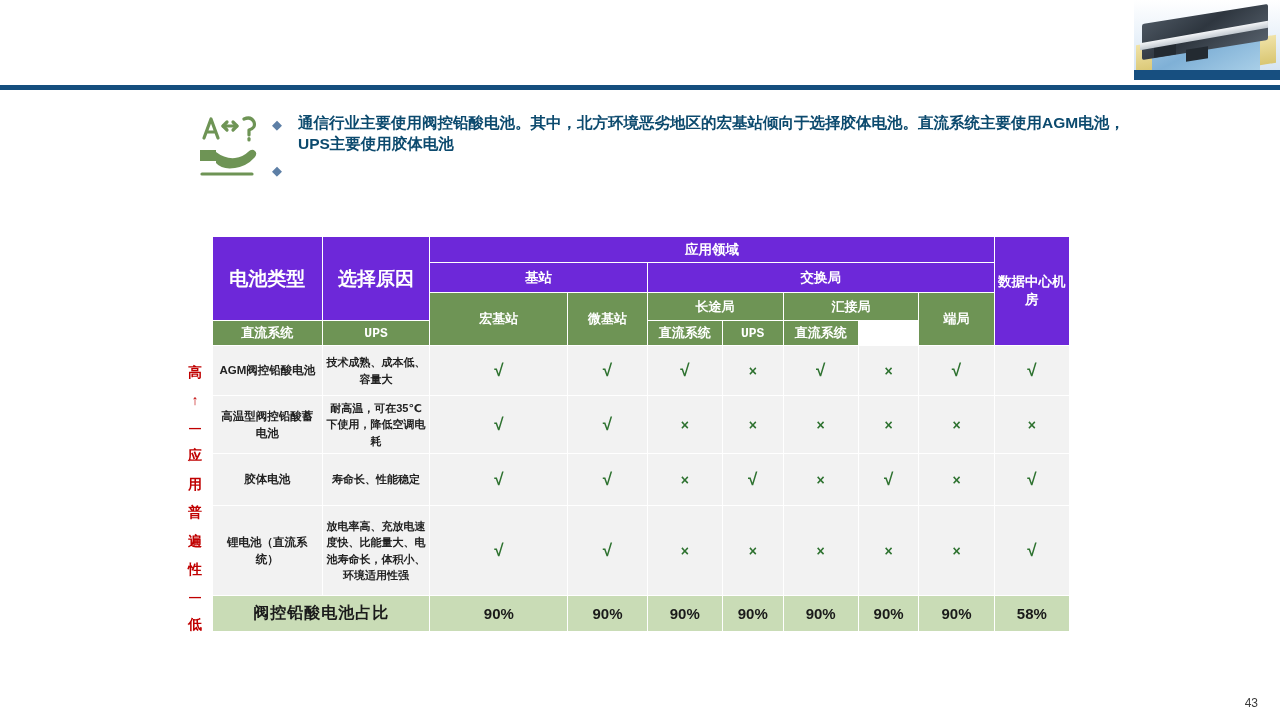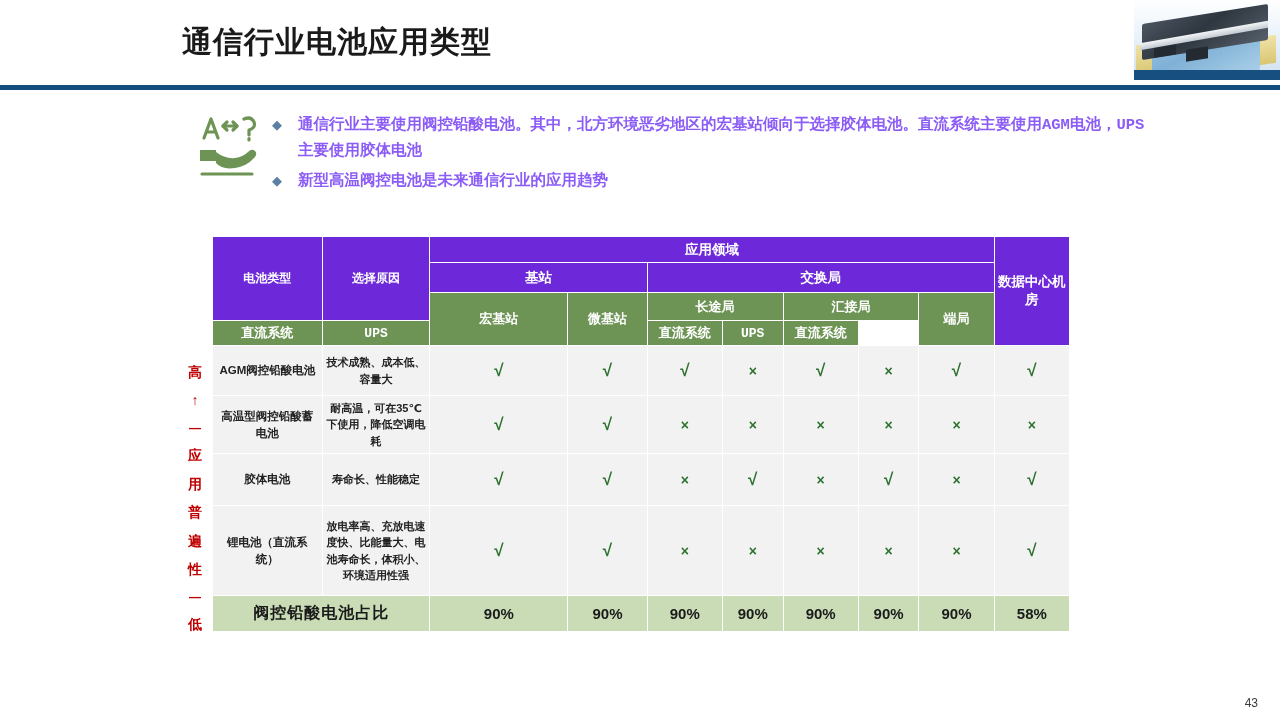--- a/index.html
+++ b/index.html
@@ -46,21 +46,21 @@
   .cp-yl { position:absolute; background: linear-gradient(180deg,#f0e3a8,#d9c672); transform: skewY(-9deg); }
   .cp-base { position:absolute; left:0; bottom:0; width:146px; height:10px; background:#174F80; }
 
   
   .hand-icon { position: absolute; left: 196px; top: 112px; width: 72px; height: 68px; }
   .bullets { position: absolute; left: 272px; top: 112px; width: 880px; }
   .brow { display: flex; align-items: flex-start; }
   .brow + .brow { margin-top: 4px; }
   .bmark { color: #5d7fa6; font-size: 13px; line-height: 26px; width: 26px; flex: 0 0 26px; }
   .btext {
-    font-size: 15.5px; font-weight: bold; color: #8b5cf6; line-height: 26px; font-family: Liberation Mono, monospace;
+    font-size: 15.5px; font-weight: bold; color: #0c4a6e; line-height: 21px;
   }
 
   
   .vlabel {
     position: absolute; left: 182px; top: 365px; width: 26px; height: 266px;
     color: #C00000; font-weight: bold; font-size: 14px;
     display: flex; flex-direction: column; align-items: center; justify-content: space-between;
     line-height: 1.0; text-align: center;
   }
   .vlabel span { display: block; }
@@ -72,21 +72,21 @@
     width: 858px;
   }
   table.grid td, table.grid th {
     border: 1px solid #ffffff;
     text-align: center; vertical-align: middle;
     padding: 2px 3px;
   }
   .hblue { background: #6d28d9; color: #ffffff; font-weight: bold; font-size: 13.5px; }
   .hgreen { background: #6E9455; color: #ffffff; font-weight: bold; font-size: 13px; }
   .hgreen.sm { font-size: 13px; font-family: Liberation Mono, monospace; }
-  .hblue.side { font-size: 12px; line-height: 1.25; }
+  .hblue.side { font-size: 19px; line-height: 1.25; }
   .hblue.tall { font-size: 13.5px; }
 
   td.bodycell { background: #F2F2F2; border: 1px solid #ffffff; }
   td.name {
     background: #F2F2F2; color: #222; font-size: 11.5px; font-weight: bold;
     line-height: 1.45; text-align: center; padding: 4px 6px;
   }
   td.reason {
     background: #F2F2F2; color: #222; font-size: 11px; font-weight: bold;
     line-height: 1.5; text-align: left; padding: 4px 7px;
@@ -107,21 +107,20 @@
   .pagenum {
     position: absolute; right: 22px; bottom: 10px;
     font-size: 12px; color: #3b3b3b;
   }
 </style>
 </head>
 <body>
 
 <div id="slide">
 
-  <div class="title">通信行业电池应用类型</div>
   <div class="header-rule"></div>
 
   <div class="corner-photo">
     <div class="cp-sky"></div>
     <div class="cp-cab"></div>
     <div class="cp-yl" style="left:2px;top:44px;width:16px;height:30px;"></div>
     <div class="cp-yl" style="left:126px;top:36px;width:16px;height:28px;"></div>
     <div class="cp-top"></div>
     <div class="cp-blk" style="left:20px;top:44px;width:22px;height:12px;"></div>
     <div class="cp-blk" style="left:52px;top:48px;width:22px;height:12px;"></div>
@@ -147,21 +146,20 @@
     </svg>
   </div>
 
   <div class="bullets">
     <div class="brow">
       <span class="bmark">◆</span>
       <span class="btext">通信行业主要使用阀控铅酸电池。其中，北方环境恶劣地区的宏基站倾向于选择胶体电池。直流系统主要使用AGM电池，UPS主要使用胶体电池</span>
     </div>
     <div class="brow">
       <span class="bmark">◆</span>
-      <span class="btext">新型高温阀控电池是未来通信行业的应用趋势</span>
     </div>
   </div>
 
   <div class="vlabel">
     <span>高</span>
     <span>↑</span>
     <span class="vl-line">—</span>
     <span>应</span>
     <span>用</span>
     <span>普</span>

